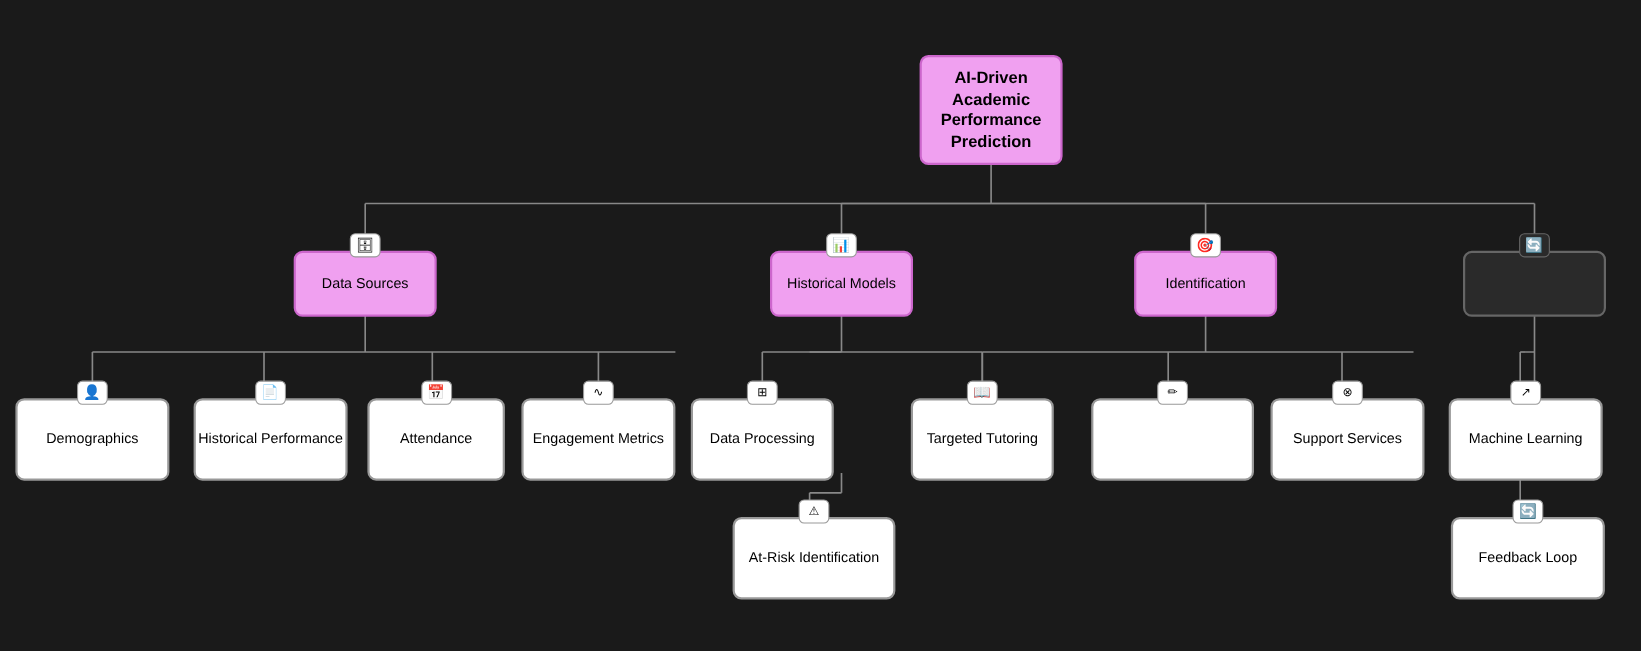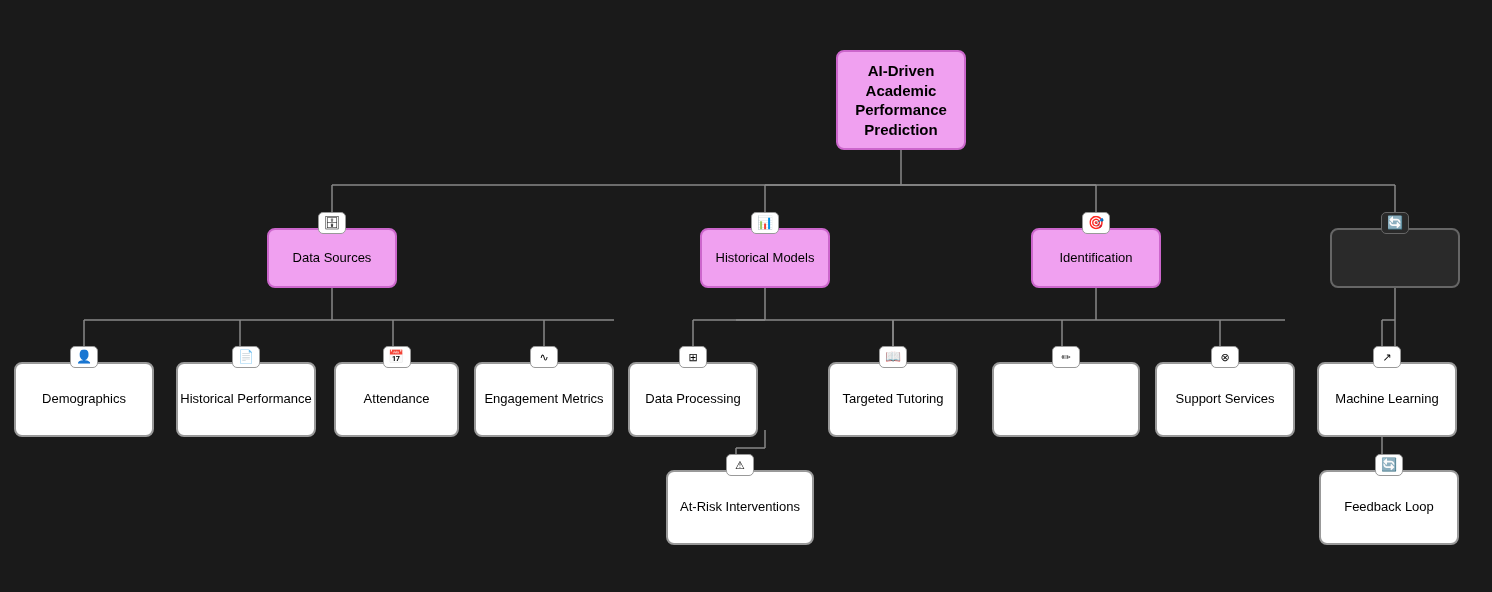--- a/index.html
+++ b/index.html
@@ -195,21 +195,21 @@
 
   <div class="node node-white" style="left:1317px; top:362px; width:140px; height:75px;">
     <div class="node-icon-above" style="font-size:11px;">↗</div>
     <span>Machine
 Learning</span>
   </div>
 
   <div class="node node-white" style="left:666px; top:470px; width:148px; height:75px;">
     <div class="node-icon-above" style="font-size:11px;">⚠</div>
     <span>At-Risk
-Interventions</span>
+Identification</span>
   </div>
 
   <div class="node node-white" style="left:1319px; top:470px; width:140px; height:75px;">
     <div class="node-icon-above">🔄</div>
     <span>Feedback Loop</span>
   </div>
 
 </div>
 
 </body></html>

